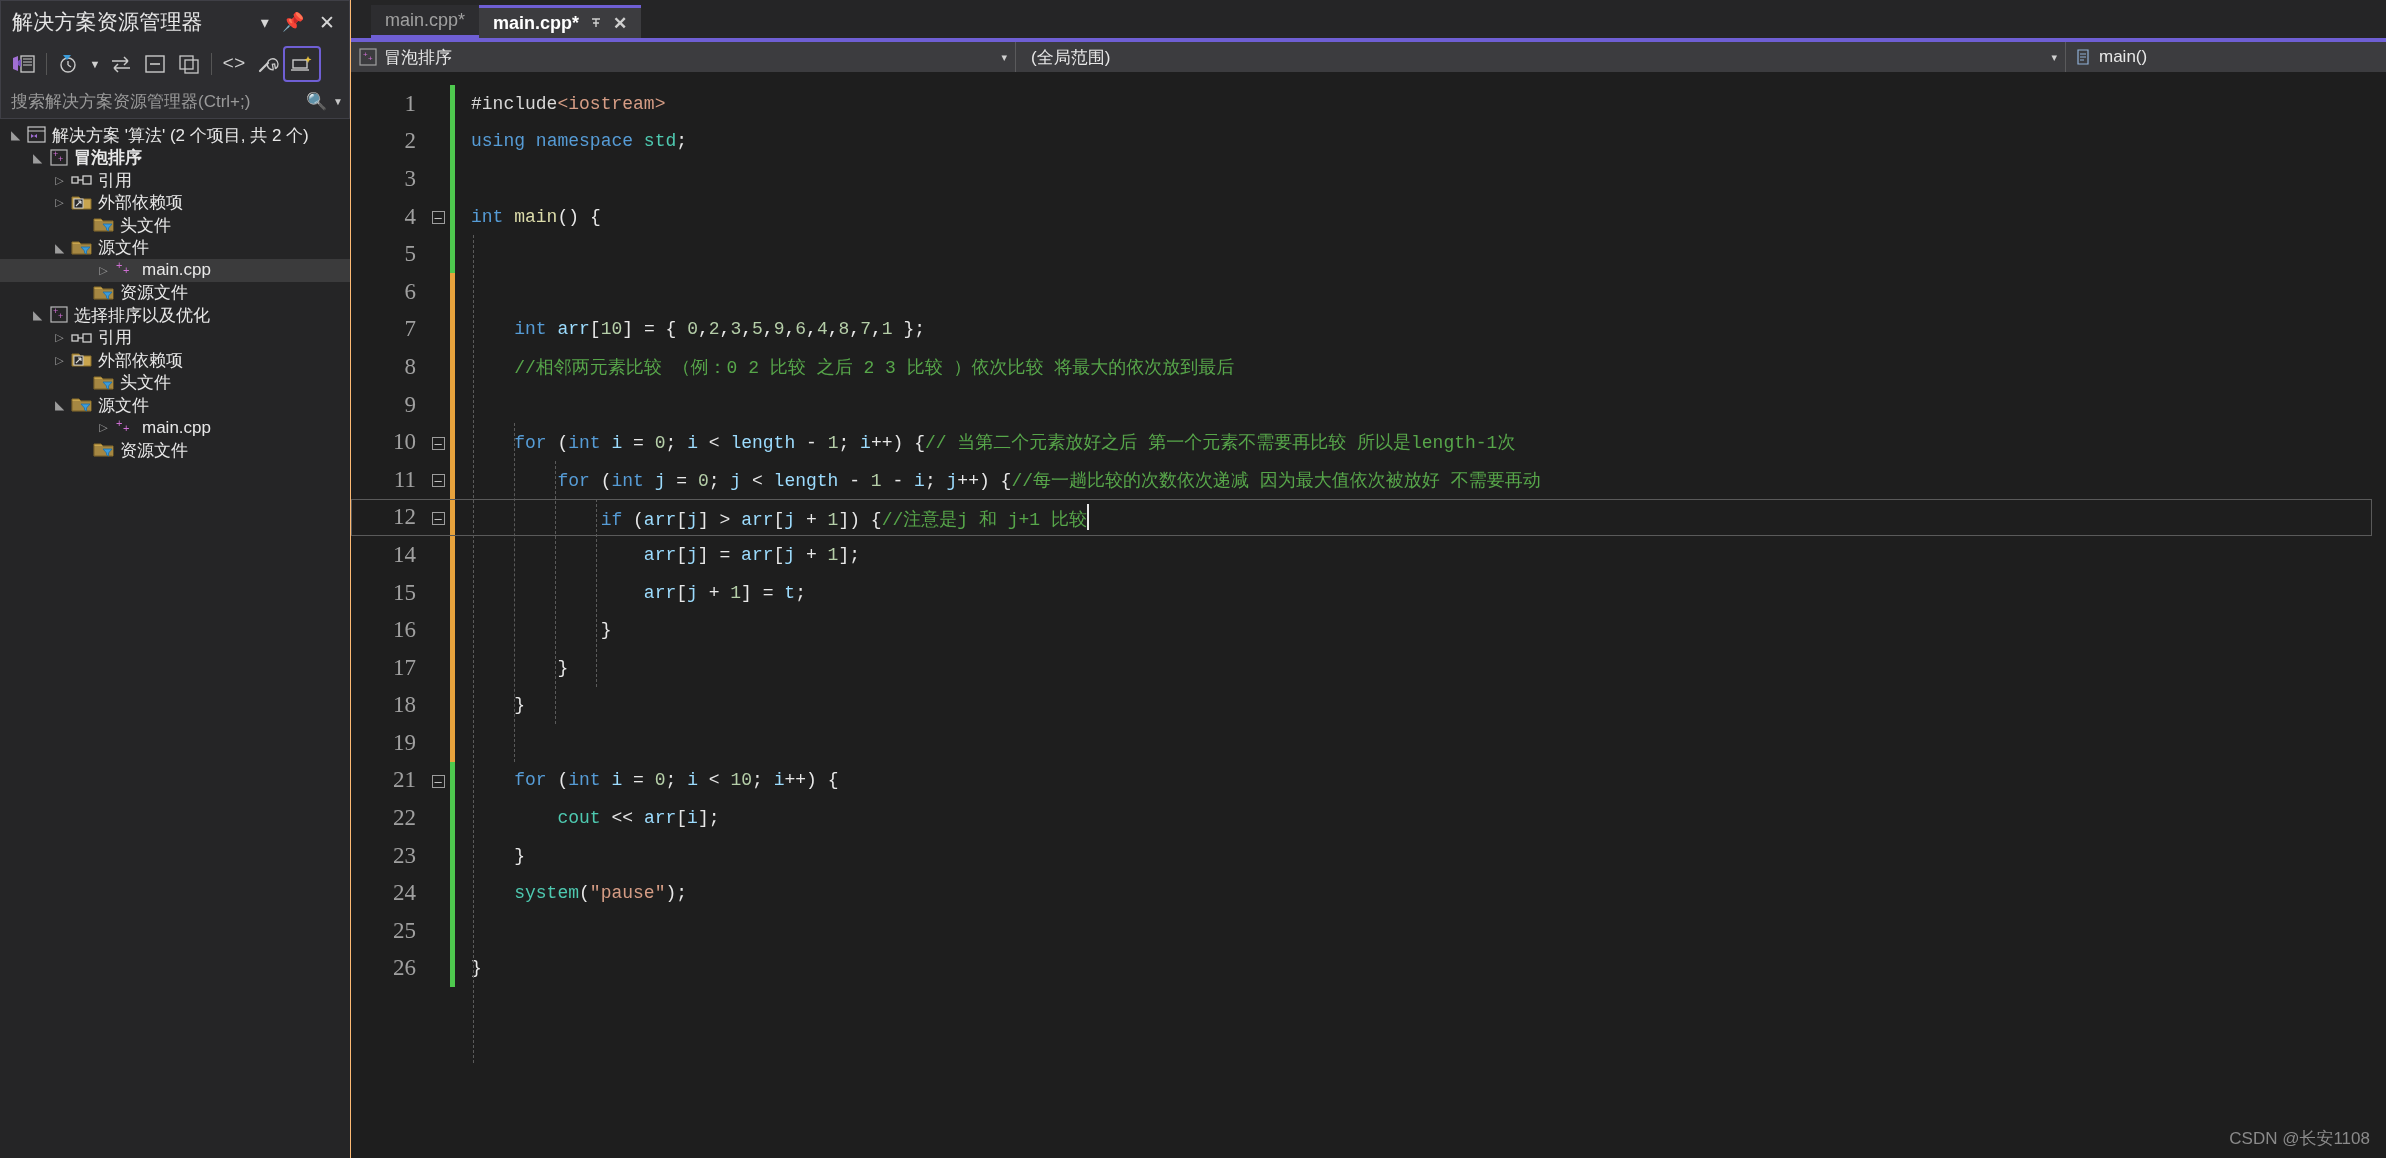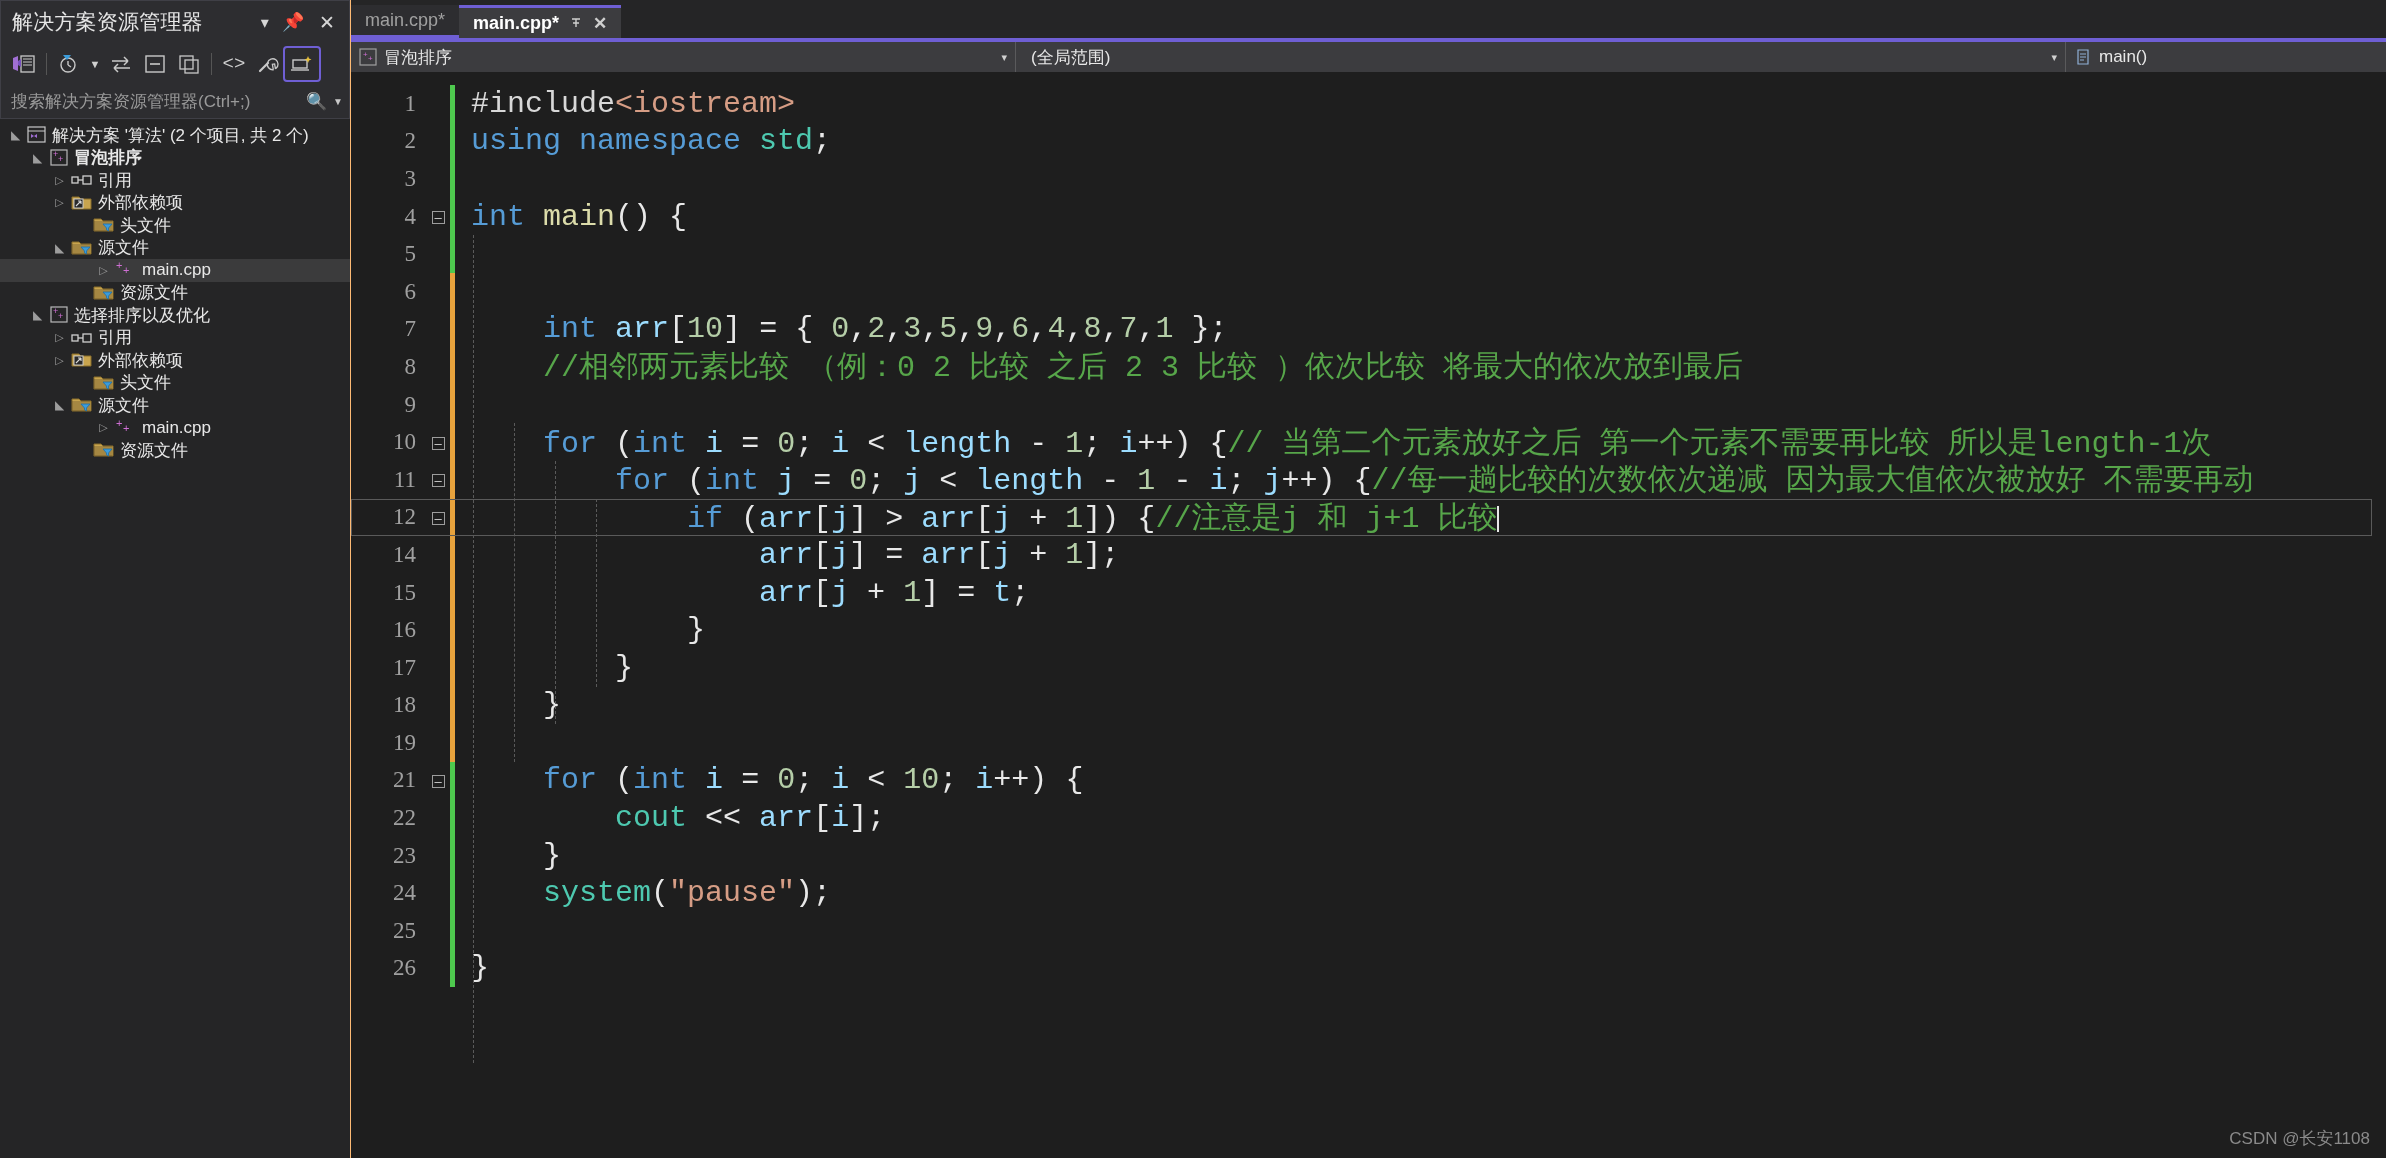--- a/index.html
+++ b/index.html
@@ -48,21 +48,21 @@
   .sx-tree { flex:1; background:#252526; padding-top:5px; overflow:hidden; }
   .row { display:flex; align-items:center; height:22.5px; font-size:17px; white-space:nowrap; color:#e8e8e8;}
   .row.sel { background:#3b3b3c; }
   .twisty { width:15px; text-align:center; color:#9d9d9d; font-size:11px; flex:0 0 15px;}
   .tlabel { margin-left:5px; }
   .tlabel.bold { font-weight:bold; }
   svg { display:block; }
 
   
   .main { flex:1; display:flex; flex-direction:column; background:#1e1e1e; min-width:0;}
-  .tabstrip { height:38px; background:#252526; display:flex; align-items:flex-end; padding-left:0; }
+  .tabstrip { height:38px; background:#252526; display:flex; align-items:flex-end; padding-left:20px; }
   .tab {
     height:33px; display:flex; align-items:center; gap:10px;
     padding:0 14px; font-size:18px; color:#a0a0a0; background:#2d2d30;
     border-bottom:3px solid #6f5fd4;
   }
   .tab.active { background:#3c3c3f; color:#ffffff; font-weight:bold; border-bottom:none; border-top:3px solid #6f5fd4;}
   .tab .tclose { font-size:17px; color:#cfcfcf; }
   .tab .tpin { font-size:15px; color:#cfcfcf; }
   .tabfill { flex:1; height:33px; border-bottom:0; }
   .navline { height:4px; background:#6f5fd4; }
@@ -88,21 +88,21 @@
   .fold .box {
     display:inline-block; width:13px; height:13px; border:1px solid #9d9d9d;
     line-height:11px; font-size:13px; color:#d4d4d4; text-align:center;
     font-family:"Liberation Sans", sans-serif;
   }
   .changebar { width:5px; flex:0 0 5px; align-self:stretch; }
   .cb-green { background:#4ec94e; }
   .cb-orange { background:#e8a33d; }
   .ctext {
     font-family:"Liberation Mono", monospace;
-    font-size:30px; letter-spacing:0px; padding-left:16px;
+    font-size:18px; letter-spacing:0px; padding-left:16px;
     position:relative; flex:1; min-width:0;
   }
   .cline.cur { outline:1px solid #5a5a5a; outline-offset:-1px;}
   
   .kw  { color:#569cd6; }
   .kw2 { color:#4ec9b0; }
   .cm  { color:#57a64a; }
   .str { color:#d69d85; }
   .num { color:#b5cea8; }
   .fn  { color:#dcdcaa; }

